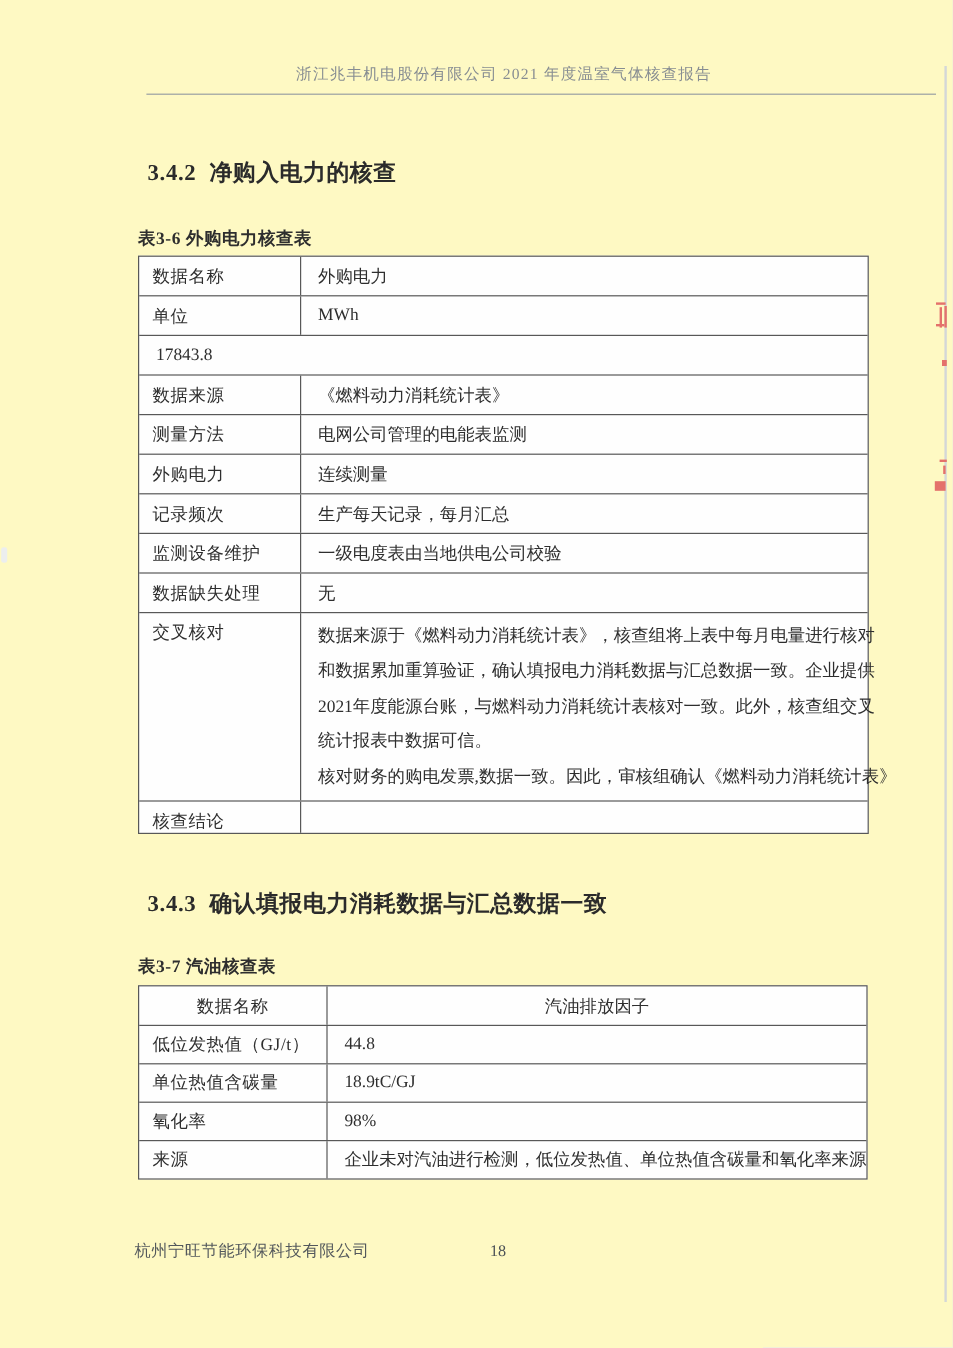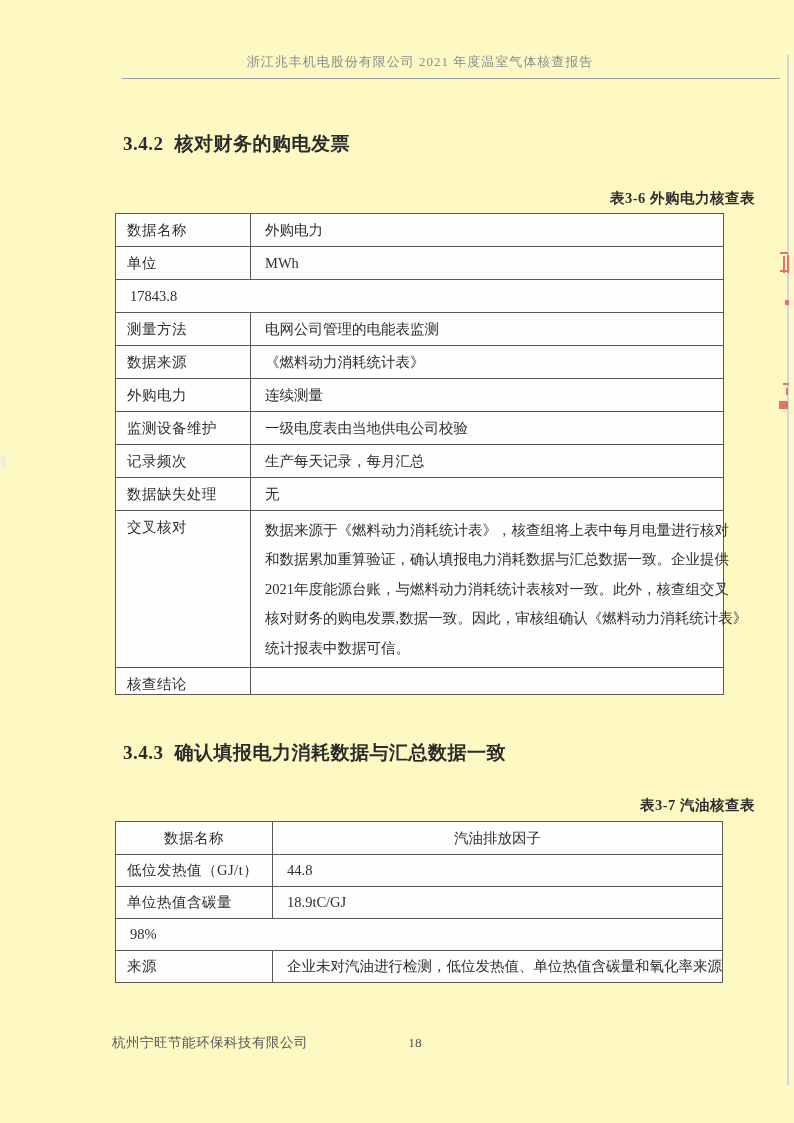--- a/index.html
+++ b/index.html
@@ -20,21 +20,21 @@
   }
   
   .sec-heading{
     position:absolute;left:123px;font-size:19px;font-weight:bold;color:#2b2b2b;
     letter-spacing:0.5px;white-space:nowrap;
   }
   .sec-heading .num{margin-right:11px;}
   .h342{top:131px;}
   .h343{top:740px;}
   .tbl-caption{
-    position:absolute;left:115px;width:640px;text-align:right;
+    position:absolute;left:115px;width:640px;text-align:left;
     font-size:14.5px;font-weight:bold;color:#2e2e2e;letter-spacing:0.5px;
   }
   .cap36{top:189px;}
   .cap37{top:796px;}
   
   .vtable{
     position:absolute;left:115px;border:1px solid #585858;background:#fefefe;
     font-size:14.5px;color:#2e2e2e;
   }
   .t36{top:213px;width:607px;}
@@ -76,69 +76,69 @@
 </style>
 </head>
 <body>
 
 <div class="page">
 
   <div class="doc-header">浙江兆丰机电股份有限公司 2021 年度温室气体核查报告</div>
   <div class="header-rule"></div>
 
   <div class="sec-heading h342">
-    <span class="num">3.4.2</span><span>核对财务的购电发票</span>
+    <span class="num">3.4.2</span><span>净购入电力的核查</span>
   </div>
 
   <div class="tbl-caption cap36">表3-6 外购电力核查表</div>
 
   <div class="vtable t36">
     <div class="tr r-s">
       <div class="tl">数据名称</div>
       <div class="tv">外购电力</div>
     </div>
     <div class="tr r-s">
       <div class="tl">单位</div>
       <div class="tv">MWh</div>
     </div>
     <div class="tr r-s">
       <div class="tv">17843.8</div>
     </div>
     <div class="tr r-s">
+      <div class="tl">数据来源</div>
+      <div class="tv">《燃料动力消耗统计表》</div>
+    </div>
+    <div class="tr r-s">
       <div class="tl">测量方法</div>
       <div class="tv">电网公司管理的电能表监测</div>
-    </div>
-    <div class="tr r-s">
-      <div class="tl">数据来源</div>
-      <div class="tv">《燃料动力消耗统计表》</div>
     </div>
     <div class="tr r-s">
       <div class="tl">外购电力</div>
       <div class="tv">连续测量</div>
     </div>
     <div class="tr r-s">
+      <div class="tl">记录频次</div>
+      <div class="tv">生产每天记录，每月汇总</div>
+    </div>
+    <div class="tr r-s">
       <div class="tl">监测设备维护</div>
       <div class="tv">一级电度表由当地供电公司校验</div>
-    </div>
-    <div class="tr r-s">
-      <div class="tl">记录频次</div>
-      <div class="tv">生产每天记录，每月汇总</div>
     </div>
     <div class="tr r-s">
       <div class="tl">数据缺失处理</div>
       <div class="tv">无</div>
     </div>
     <div class="tr r-multi">
       <div class="tl">交叉核对</div>
       <div class="tv">
         <div class="ln">数据来源于《燃料动力消耗统计表》，核查组将上表中每月电量进行核对</div>
         <div class="ln">和数据累加重算验证，确认填报电力消耗数据与汇总数据一致。企业提供</div>
         <div class="ln">2021年度能源台账，与燃料动力消耗统计表核对一致。此外，核查组交叉</div>
+        <div class="ln">统计报表中数据可信。</div>
         <div class="ln">核对财务的购电发票,数据一致。因此，审核组确认《燃料动力消耗统计表》</div>
-        <div class="ln">统计报表中数据可信。</div>
       </div>
     </div>
     <div class="tr r-multi r-concl">
       <div class="tl">核查结论</div>
     </div>
   </div>
 
   <div class="sec-heading h343">
     <span class="num">3.4.3</span><span>确认填报电力消耗数据与汇总数据一致</span>
   </div>
@@ -152,20 +152,21 @@
     </div>
     <div class="tr r-s">
       <div class="tl">低位发热值（GJ/t）</div>
       <div class="tv">44.8</div>
     </div>
     <div class="tr r-s">
       <div class="tl">单位热值含碳量</div>
       <div class="tv">18.9tC/GJ</div>
     </div>
     <div class="tr r-s">
+      <div class="tl">氧化率</div>
       <div class="tv">98%</div>
     </div>
     <div class="tr r-s">
       <div class="tl">来源</div>
       <div class="tv">企业未对汽油进行检测，低位发热值、单位热值含碳量和氧化率来源</div>
     </div>
   </div>
 
   <div class="footer-company">杭州宁旺节能环保科技有限公司</div>
   <div class="page-number">18</div>

